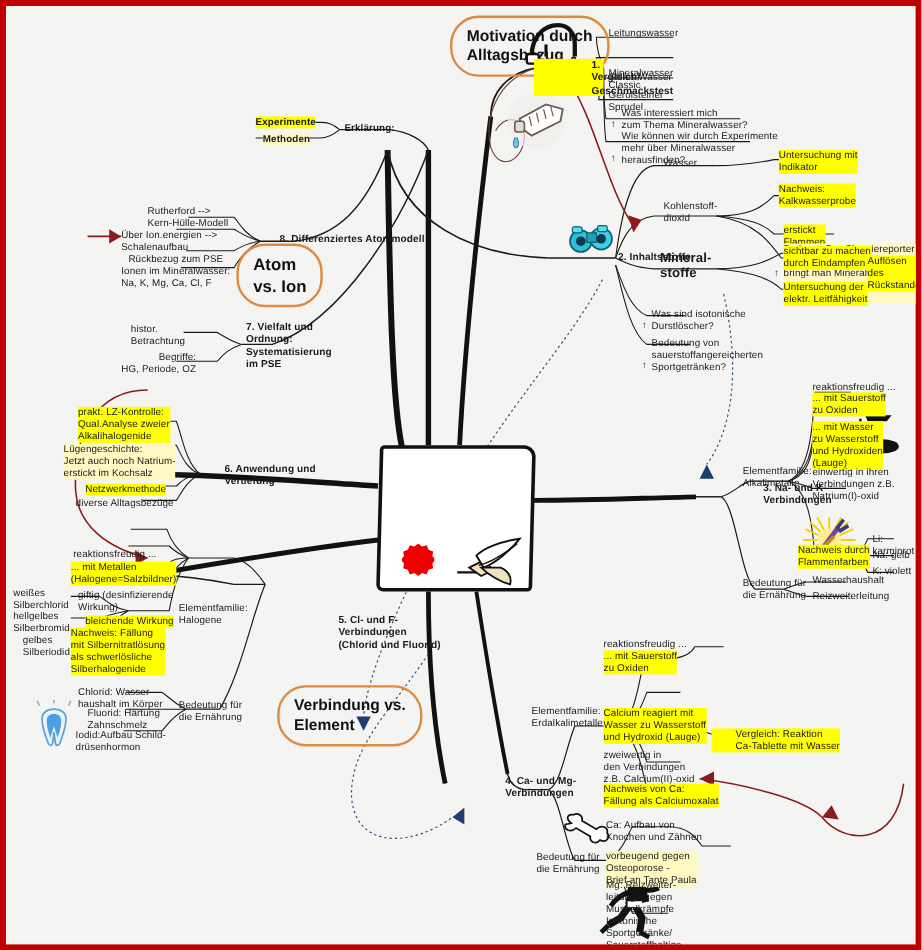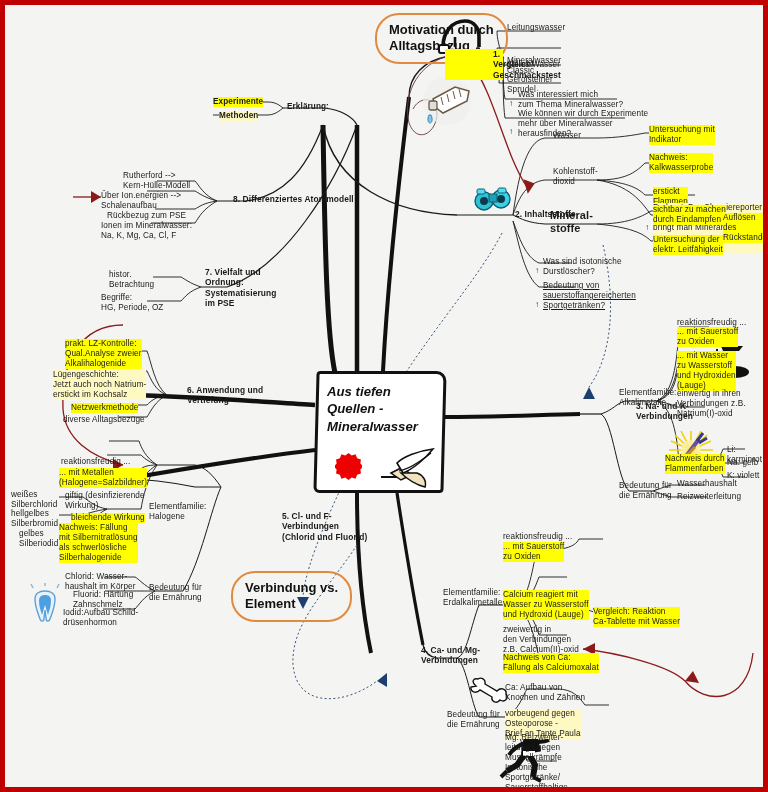--- a/index.html
+++ b/index.html
@@ -208,35 +208,34 @@
         <path d="M598,240 C612,300 606,352 584,382"></path>
         <path d="M352,540 C320,588 286,618 288,660 C292,704 340,700 372,676"></path>
       </g>
       <polygon points="298,592 292,604 304,604" fill="#1d3f6e" transform="rotate(180 298,598)"></polygon>
       <polygon points="584,382 578,394 590,394" fill="#1d3f6e"></polygon>
       <polygon points="372,676 382,668 382,682" fill="#1d3f6e"></polygon>
     </svg>
 
     <div id="center">
       <div class="paper"></div>
-      <div class="title">Aus tiefen
-Quellen -
-Mineralwasser</div>
       <div class="seal"></div>
       <svg class="hand" viewBox="0 0 62 44">
         <path d="M4,30 L30,30" stroke="#111" stroke-width="2" fill="none"></path>
         <path d="M14,26 L26,20 L34,28 L24,33 Z" fill="#f2e2c0" stroke="#111" stroke-width="1.5"></path>
         <path d="M20,16 C26,10 40,4 56,2 C48,12 36,22 26,26 Z" fill="#fff" stroke="#111" stroke-width="1.6"></path>
         <path d="M22,24 C32,22 44,14 54,6" stroke="#111" stroke-width="1.2" fill="none"></path>
         <path d="M24,26 C30,32 40,38 48,40 C50,34 46,28 40,26 Z" fill="#f2e2c0" stroke="#111" stroke-width="1.5"></path>
       </svg>
     </div>
 
     <div class="bubble" style="left:370px; top:8px;">Motivation durch
 Alltagsbezug</div>
+    <div class="bubble" style="left:192px; top:198px; font-size:14px;">Atom
+vs. Ion</div>
     <div class="bubble" style="left:226px; top:566px;">Verbindung vs.
 Element</div>
 
     <svg class="icon" style="left:432px; top:12px; width:46px; height:40px;" viewBox="0 0 46 40">
       <path d="M6,30 C6,14 16,4 28,4 C38,4 42,12 42,20 L42,30" stroke="#111" stroke-width="3.6" fill="none"></path>
       <rect x="2" y="28" width="10" height="8" rx="2" fill="#fff" stroke="#111" stroke-width="2"></rect>
       <path d="M18,20 L18,30" stroke="#111" stroke-width="2.6"></path>
       <path d="M42,31 C44,35 43,38 41,38 C39,38 38,35 40,31 Z" fill="#fff" stroke="#111" stroke-width="1.6"></path>
     </svg>
 
@@ -338,21 +337,21 @@
     <div class="node bold" style="left:545px; top:204px; font-size:11px; line-height:1.2;">Mineral-
 stoffe</div>
     <div class="node hl-y" style="left:648px; top:200px;">sichtbar zu machen
 durch Eindampfen</div>
     <div class="node hl-y" style="left:718px; top:208px;">Auflösen des
 Rückstandes</div>
     <div class="node hl-y" style="left:648px; top:230px;">Untersuchung der
 elektr. Leitfähigkeit</div>
     <div class="node" style="left:538px; top:252px;">Was sind isotonische
 Durstlöscher?</div>
-    <div class="node" style="left:538px; top:276px;text-decoration:underline;">Bedeutung von
+    <div class="node" style="left:538px; top:276px;">Bedeutung von
 sauerstoffangereicherten
 Sportgetränken?</div>
     <div class="node" style="left:530px; top:261px;">↑</div>
     <div class="node" style="left:530px; top:295px;">↑</div>
 
     <div class="node num" style="left:583px; top:396px;">3. Na- und K-
 Verbindungen</div>
     <div class="node" style="left:614px; top:383px;">Elementfamilie:
 Alkalimetalle</div>
     <div class="node" style="left:672px; top:313px;">reaktionsfreudig ...</div>
@@ -378,21 +377,21 @@
     <div class="node num" style="left:368px; top:640px;">4. Ca- und Mg-
 Verbindungen</div>
     <div class="node" style="left:438px; top:583px;">Elementfamilie:
 Erdalkalimetalle</div>
     <div class="node" style="left:498px; top:527px;">reaktionsfreudig ...</div>
     <div class="node hl-y" style="left:498px; top:537px;">... mit Sauerstoff
 zu Oxiden</div>
     <div class="node hl-y" style="left:498px; top:585px;">Calcium reagiert mit
 Wasser zu Wasserstoff
 und Hydroxid (Lauge)</div>
-    <div class="node hl-y" style="left:588px; top:602px;">Vergleich: Reaktion
+    <div class="node hl-y" style="left:588px; top:602px;padding-left:20px;">Vergleich: Reaktion
 Ca-Tablette mit Wasser</div>
     <div class="node" style="left:498px; top:620px;">zweiwertig in
 den Verbindungen
 z.B. Calcium(II)-oxid</div>
     <div class="node hl-y" style="left:498px; top:648px;">Nachweis von Ca:
 Fällung als Calciumoxalat</div>
     <div class="node" style="left:442px; top:705px;">Bedeutung für
 die Ernährung</div>
     <div class="node" style="left:500px; top:678px;">Ca: Aufbau von
 Knochen und Zähnen</div>
@@ -447,21 +446,21 @@
 erstickt im Kochsalz</div>
     <div class="node hl-y" style="left:66px; top:398px;">Netzwerkmethode</div>
     <div class="node" style="left:58px; top:410px;">diverse Alltagsbezüge</div>
 
     <div class="node num" style="left:152px; top:262px;">7. Vielfalt und
 Ordnung:
 Systematisierung
 im PSE</div>
     <div class="node" style="left:104px; top:265px;">histor.
 Betrachtung</div>
-    <div class="node" style="left:96px; top:288px;">Begriffe:
+    <div class="node" style="left:96px; top:288px;text-align:right;">Begriffe:
 HG, Periode, OZ</div>
 
     <div class="node num" style="left:180px; top:189px;">8. Differenziertes Atommodell</div>
     <div class="node" style="left:118px; top:166px;">Rutherford --&gt;
 Kern-Hülle-Modell</div>
     <div class="node" style="left:96px; top:186px;">Über Ion.energien --&gt;
 Schalenaufbau</div>
     <div class="node" style="left:102px; top:206px;">Rückbezug zum PSE</div>
     <div class="node" style="left:96px; top:216px;">Ionen im Mineralwasser:
 Na, K, Mg, Ca, Cl, F</div>

